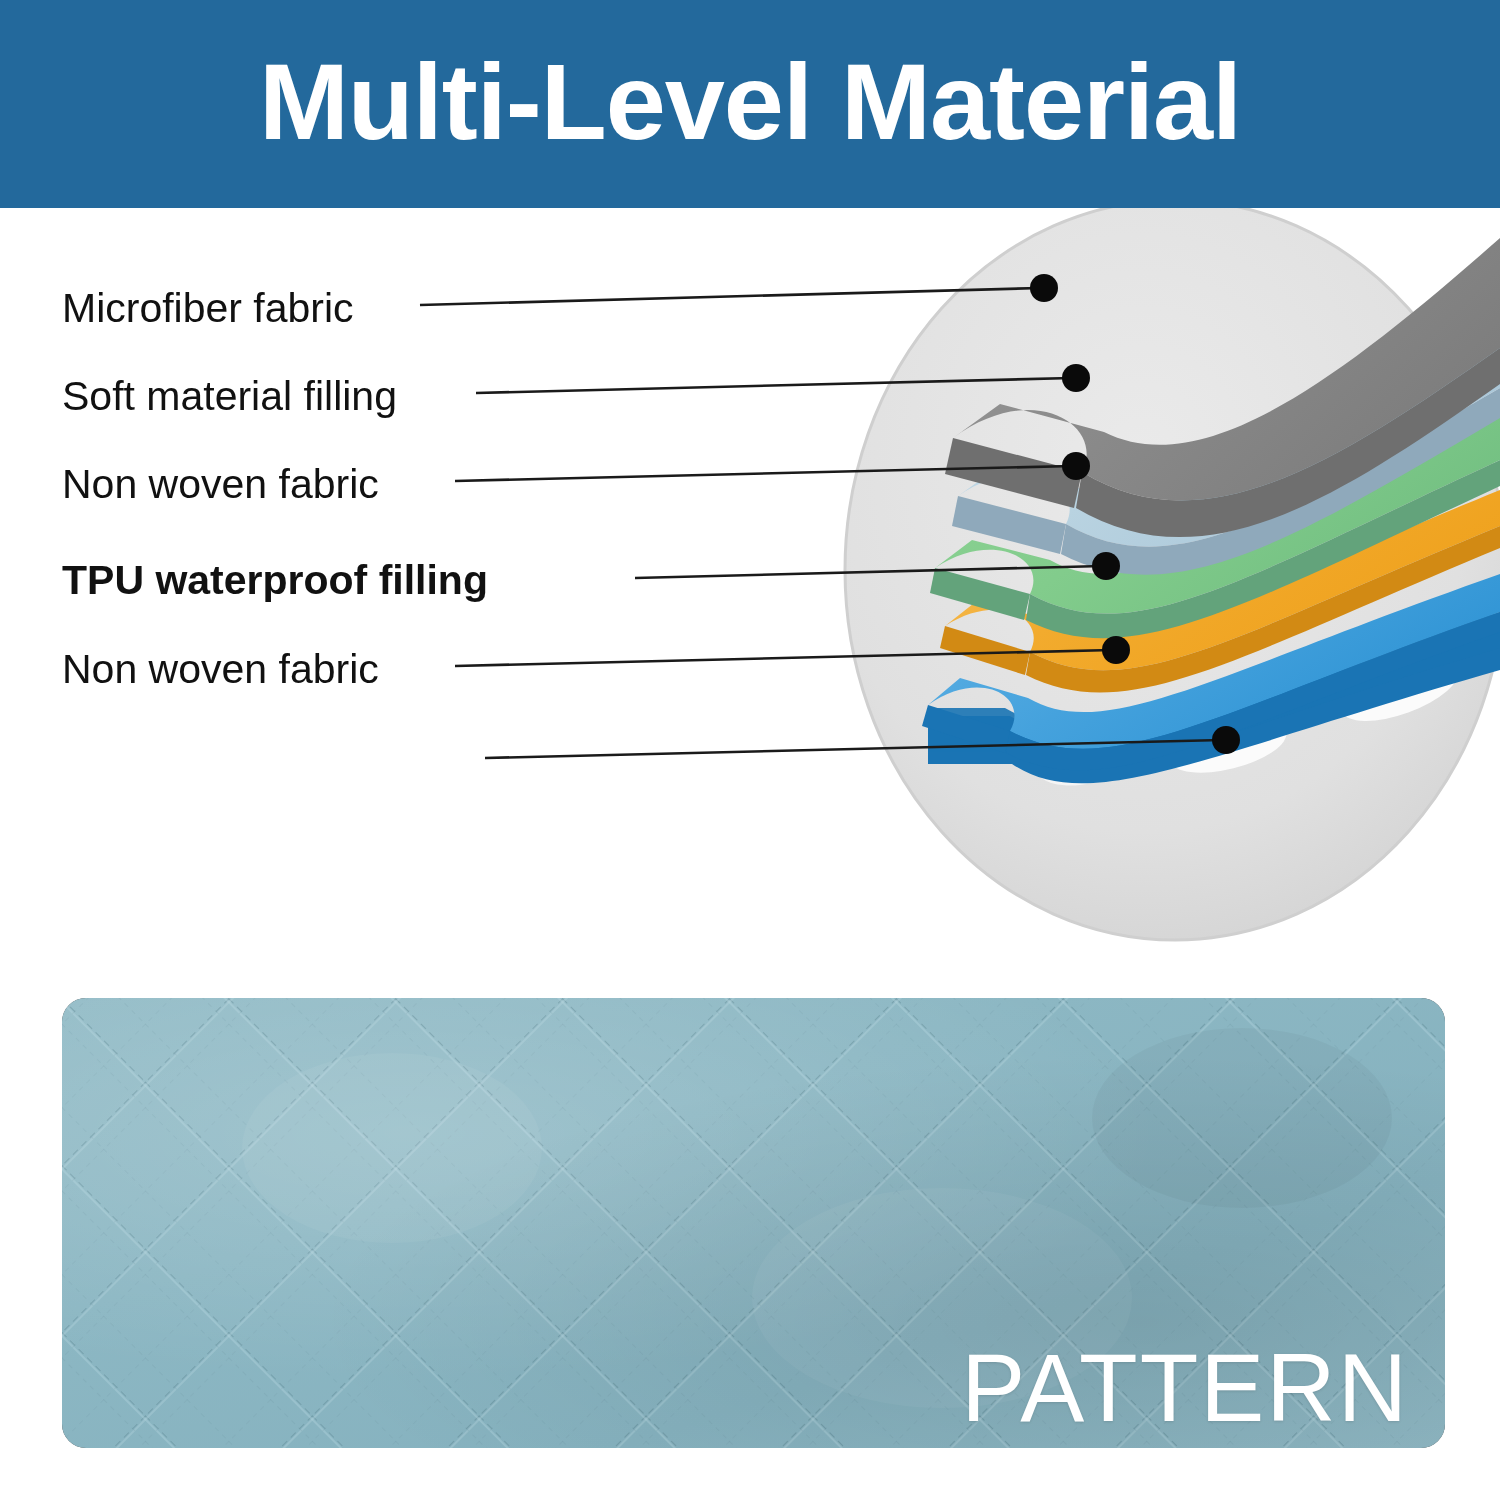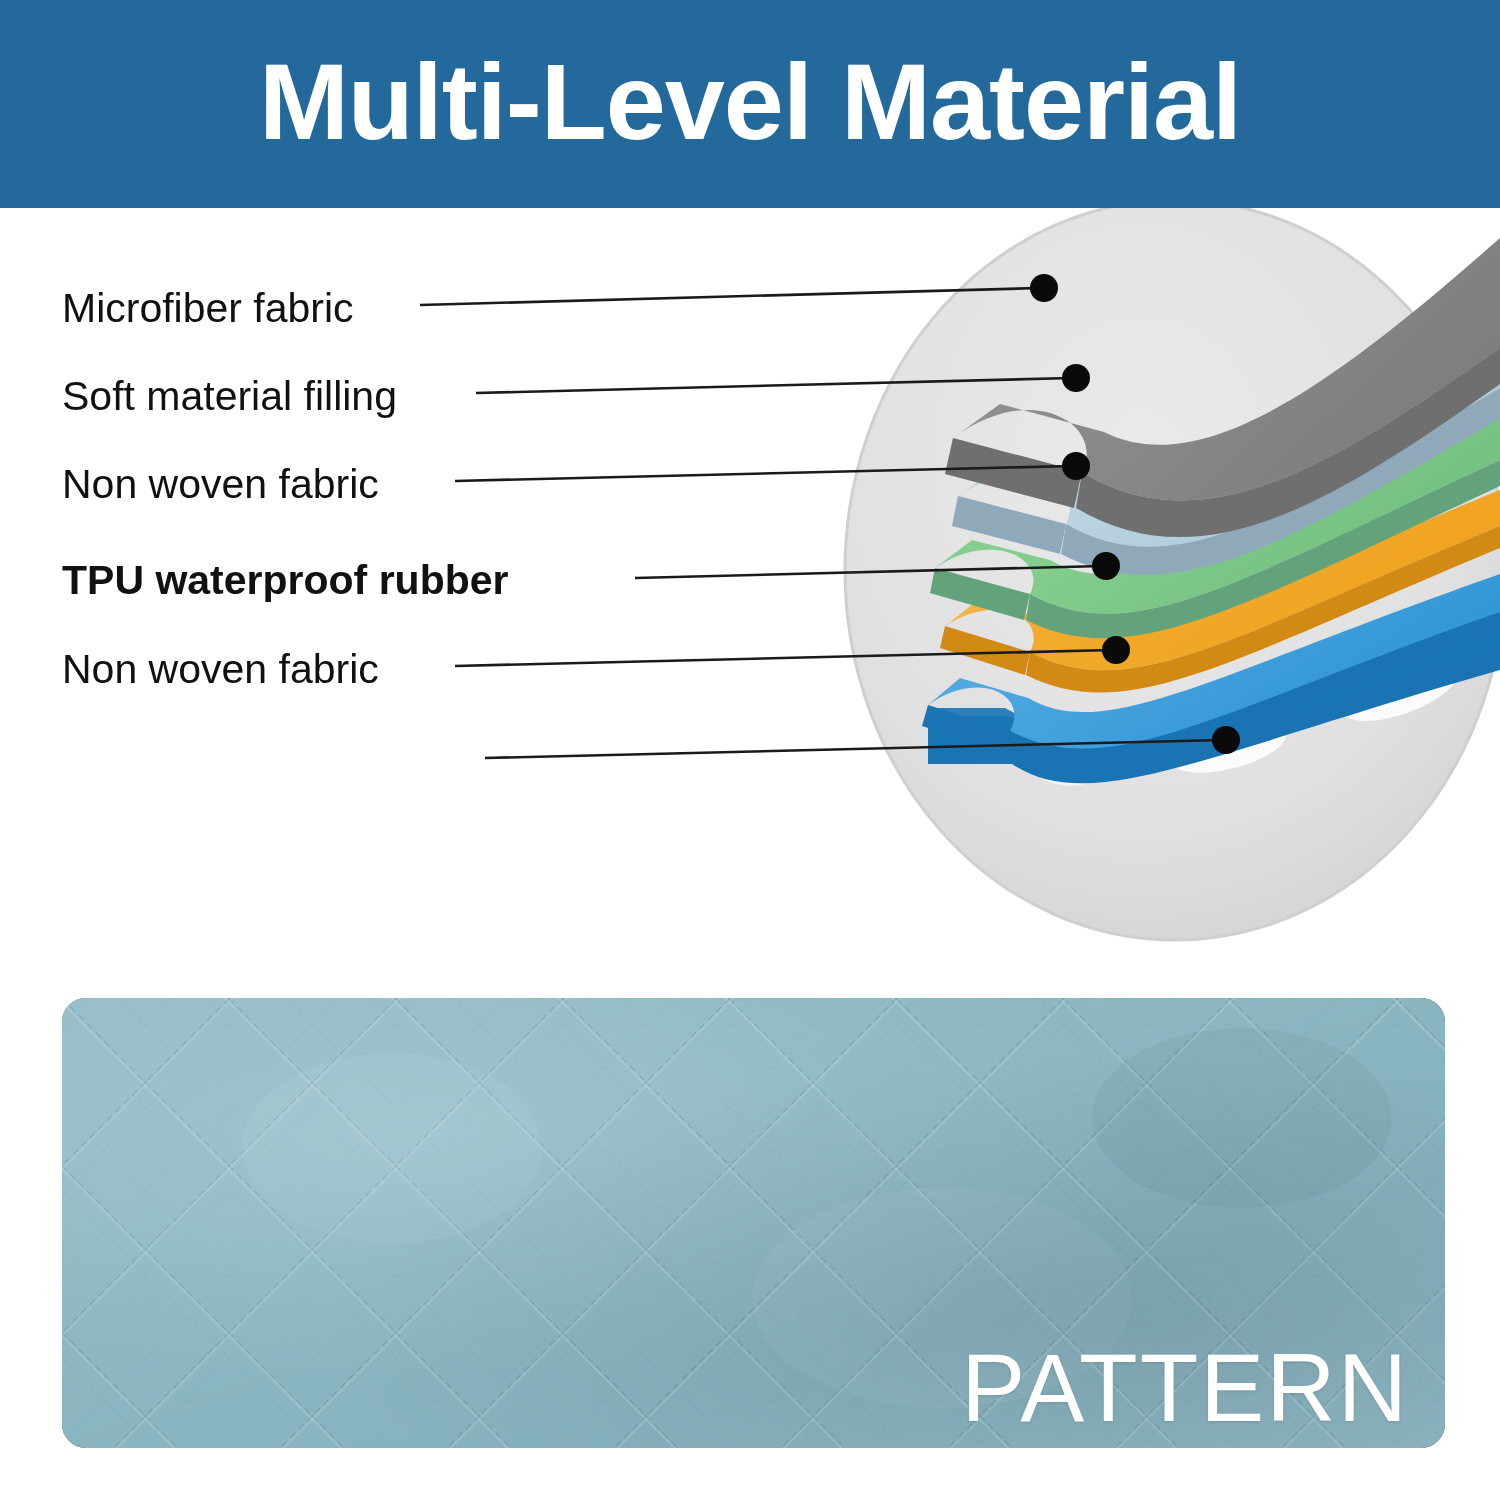--- a/index.html
+++ b/index.html
@@ -179,21 +179,21 @@
         <circle cx="1076" cy="258" r="14"></circle>
         <circle cx="1106" cy="358" r="14"></circle>
         <circle cx="1116" cy="442" r="14"></circle>
         <circle cx="1226" cy="532" r="14"></circle>
       </g>
     </svg>
 
     <div class="layer-label" style="left:62px;top:168px;">Soft material filling</div>
     <div class="layer-label" style="left:62px;top:80px;">Microfiber fabric</div>
     <div class="layer-label" style="left:62px;top:256px;">Non woven fabric</div>
-    <div class="layer-label bold" style="left:62px;top:352px;">TPU waterproof rubber</div>
+    <div class="layer-label bold" style="left:62px;top:352px;">TPU waterproof filling</div>
     <div class="layer-label" style="left:62px;top:441px;">Non woven fabric</div>
   </div>
 
   <div id="pattern-swatch">
     <svg id="pattern-svg" width="1383" height="450" viewBox="0 0 1383 450" xmlns="http://www.w3.org/2000/svg">
       <defs>
         <linearGradient id="fabricGrad" x1="0" y1="0" x2="1" y2="1">
           <stop offset="0%" stop-color="#93bcc7"></stop>
           <stop offset="35%" stop-color="#8cb7c3"></stop>
           <stop offset="70%" stop-color="#86b2bf"></stop>

